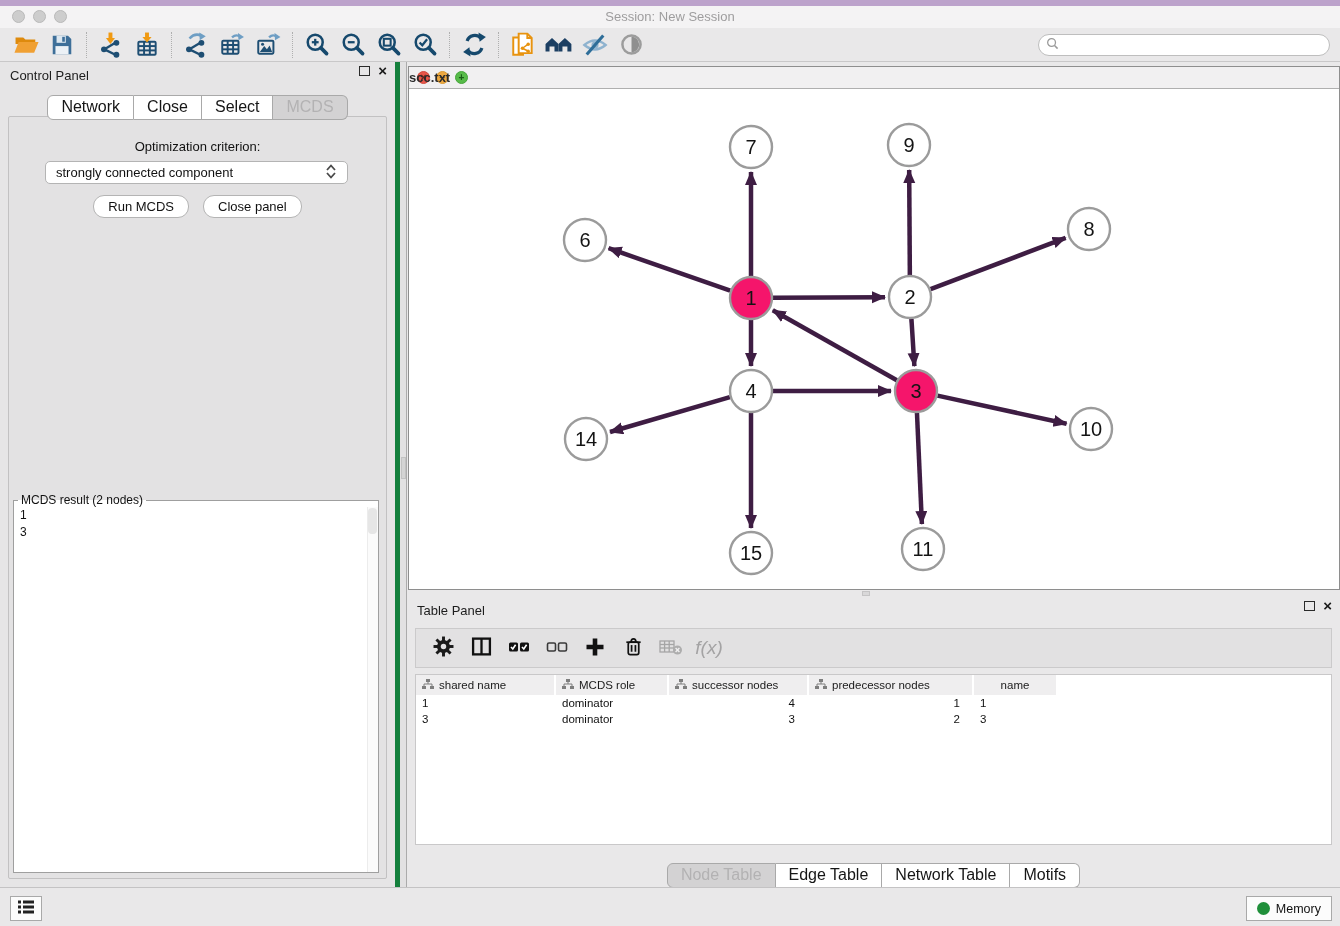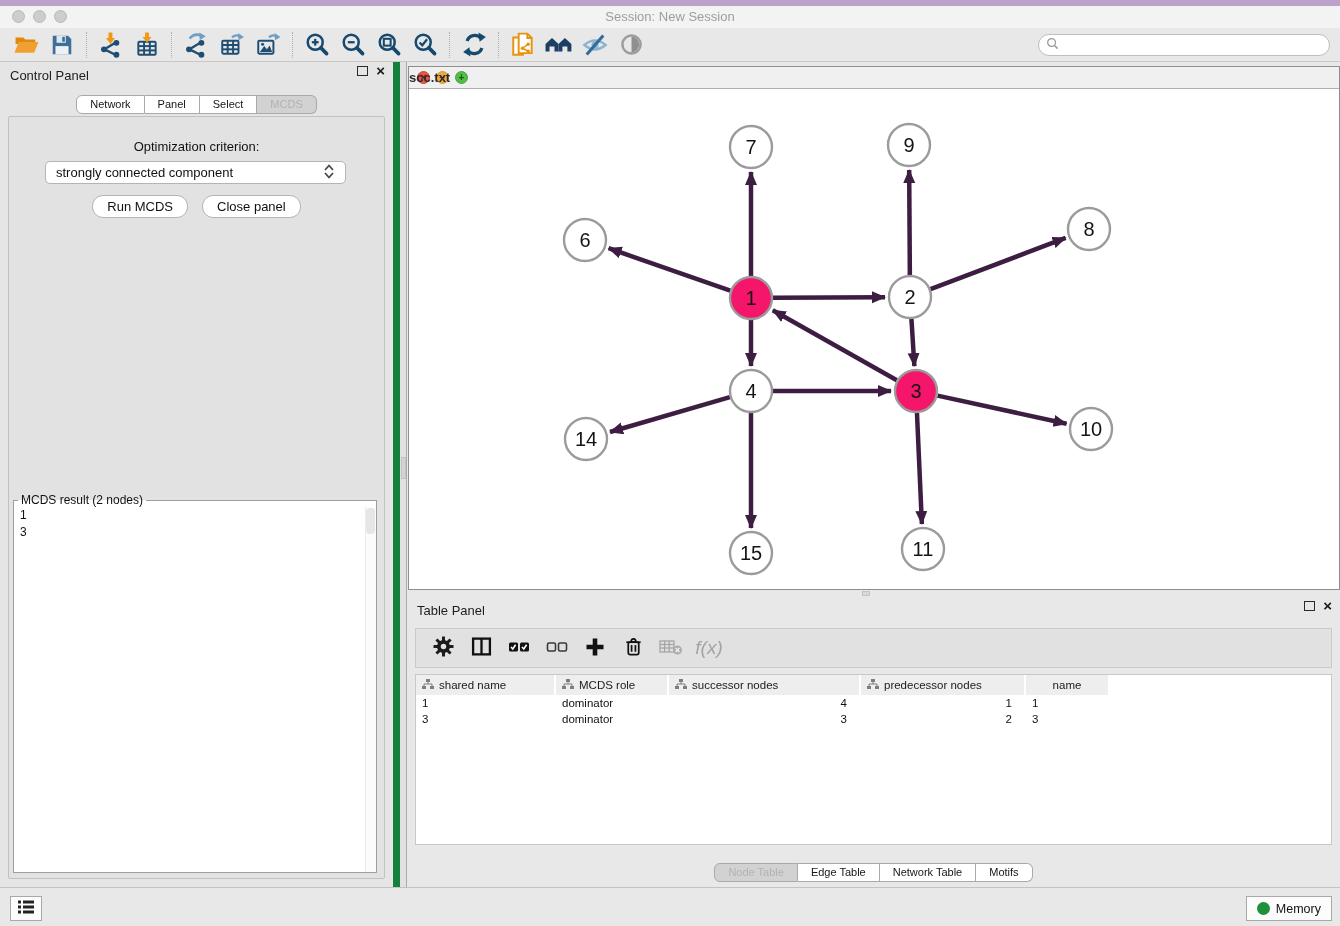--- a/index.html
+++ b/index.html
@@ -15,29 +15,29 @@
   .app-title { position:absolute; left:0; right:0; top:3px; text-align:center; font-size:13px; color:#9E9D9E; }
 
   .toolbar { position:absolute; left:0; top:28px; width:1340px; height:34px; background:#E9E8E9; border-bottom:1px solid #C9C8C9; display:flex; align-items:center; padding-left:8px; }
   .tbtn { background:none; border:none; width:36px; height:30px; display:flex; align-items:center; justify-content:center; cursor:default; }
   .tbtn svg { display:block; }
   .tsep { width:1px; height:26px; margin:0 6px; border-left:1px dotted #AFAFAF; }
   .search-wrap { position:absolute; right:10px; top:6px; width:292px; height:22px; background:#fff; border:1px solid #BEBEBE; border-radius:11px; display:flex; align-items:center; padding-left:7px; }
   .search-wrap input { border:none; outline:none; flex:1; font-size:12px; background:transparent; height:18px; }
 
   
-  .control-panel { position:absolute; left:0; top:62px; width:400px; height:825px; background:#E6E5E6; border-right:7px solid #15803d; }
+  .control-panel { position:absolute; left:0; top:62px; width:400px; height:825px; background:#E6E5E6; border-right:5px solid #15803d; }
   .panel-head { position:relative; height:26px; }
   .panel-head .ph-title { position:absolute; left:10px; top:6px; font-size:13px; color:#1D1D1D; }
   .ph-icons { position:absolute; right:8px; top:4px; display:flex; gap:8px; align-items:center; }
   .float-ic { width:11px; height:10px; border:1.6px solid #2A2A2A; background:transparent; }
   .close-ic { font-size:15px; font-weight:900; color:#1A1A1A; line-height:10px; }
 
   .tabs { display:flex; }
-  .tab { border:1px solid #A9A9A9; border-left:none; background:#FFFFFF; color:#161616; font-size:11px; padding:2px 13px 3px; cursor:default; white-space:nowrap; }
+  .tab { border:1px solid #A9A9A9; border-left:none; background:#FFFFFF; color:#161616; font-size:16px; padding:2px 13px 3px; cursor:default; white-space:nowrap; }
   .tab:first-child { border-left:1px solid #A9A9A9; border-radius:6px 0 0 6px; }
   .tab:last-child { border-radius:0 6px 6px 0; }
   .tab.active { background:#D3D2D3; color:#B3B2B3; }
   .cp-tabs { position:absolute; left:0; right:0; top:33px; display:flex; justify-content:center; z-index:2; }
 
   .cp-content { position:absolute; left:8px; right:8px; top:54px; bottom:8px; background:#E3E2E3; border:1px solid #C2C1C2; border-radius:2px; }
   .opt-label { position:absolute; left:0; right:0; top:22px; text-align:center; font-size:13px; color:#111; }
   .select-box { position:absolute; left:36px; right:38px; top:44px; height:23px; background:#fff; border:1px solid #B4B4B4; border-radius:5px; display:flex; align-items:center; padding:0 10px; font-size:13px; color:#111; }
   .select-box .spacer { flex:1; }
   .btn-row { position:absolute; left:0; right:0; top:78px; display:flex; justify-content:center; gap:14px; }
@@ -75,21 +75,21 @@
   .tp-btn { background:none; border:none; width:34px; height:32px; display:flex; align-items:center; justify-content:center; cursor:default; }
   .fx { font-family:Liberation Sans, sans-serif; font-style:italic; font-size:19px; color:#A4A3A4; }
   .tp-table { position:absolute; left:8px; right:8px; top:77px; height:171px; background:#fff; border:1px solid #C9C8C9; overflow:hidden; }
   .thead { display:flex; height:20px; background:#fff; }
   .th { background:#EFEEEF; border-right:2px solid #FFFFFF; display:flex; align-items:center; gap:5px; padding-left:6px; font-size:11.5px; color:#1B1B1B; }
   .th .tree-ic { flex:0 0 auto; }
   .th.center { justify-content:center; padding-left:0; }
   .trow { display:flex; height:16px; font-size:11.5px; color:#111; }
   .td { display:flex; align-items:center; padding-left:6px; }
   .td.right { justify-content:flex-end; padding-right:14px; }
-  .col0{width:140px}.col1{width:113px}.col2{width:192px}.col3{width:165px}.col4{width:84px}
+  .col0{width:140px}.col1{width:113px}.col2{width:140px}.col3{width:165px}.col4{width:84px}
   .tp-tabs { position:absolute; left:0; right:0; top:266px; display:flex; justify-content:center; }
 
   
   .statusbar { position:absolute; left:0; top:887px; width:1340px; height:39px; background:#E9E8E9; border-top:1px solid #C4C3C4; }
   .sb-left { position:absolute; left:10px; top:8px; width:32px; height:25px; background:#FCFCFC; border:1px solid #A9A9A9; display:flex; align-items:center; justify-content:center; }
   .sb-right { position:absolute; right:8px; top:8px; height:25px; background:#FCFCFC; border:1px solid #A9A9A9; display:flex; align-items:center; gap:6px; padding:0 10px; font-size:12.5px; color:#111; }
   .mem-dot { width:13px; height:13px; border-radius:50%; background:#1F8F3A; }
 </style>
 </head>
 <body>
@@ -313,21 +313,21 @@
   <div class="control-panel">
     <div class="panel-head">
       <span class="ph-title">Control Panel</span>
       <span class="ph-icons">
         <span class="float-ic"></span>
         <span class="close-ic">×</span>
       </span>
     </div>
     <div class="cp-tabs tabs">
       <span class="tab">Network</span>
-      <span class="tab">Panel</span>
+      <span class="tab">Close</span>
       <span class="tab">Select</span>
       <span class="tab active">MCDS</span>
     </div>
     <div class="cp-content">
       <div class="opt-label">Optimization criterion:</div>
       <div class="select-box">
         <span>strongly connected component</span>
         <span class="spacer"></span>
         <span><svg width="12" height="15" viewBox="0 0 12 15">
           <polyline points="2,6 6,1.5 10,6" stroke="#4A4A4A" stroke-width="1.8" fill="none"></polyline>

